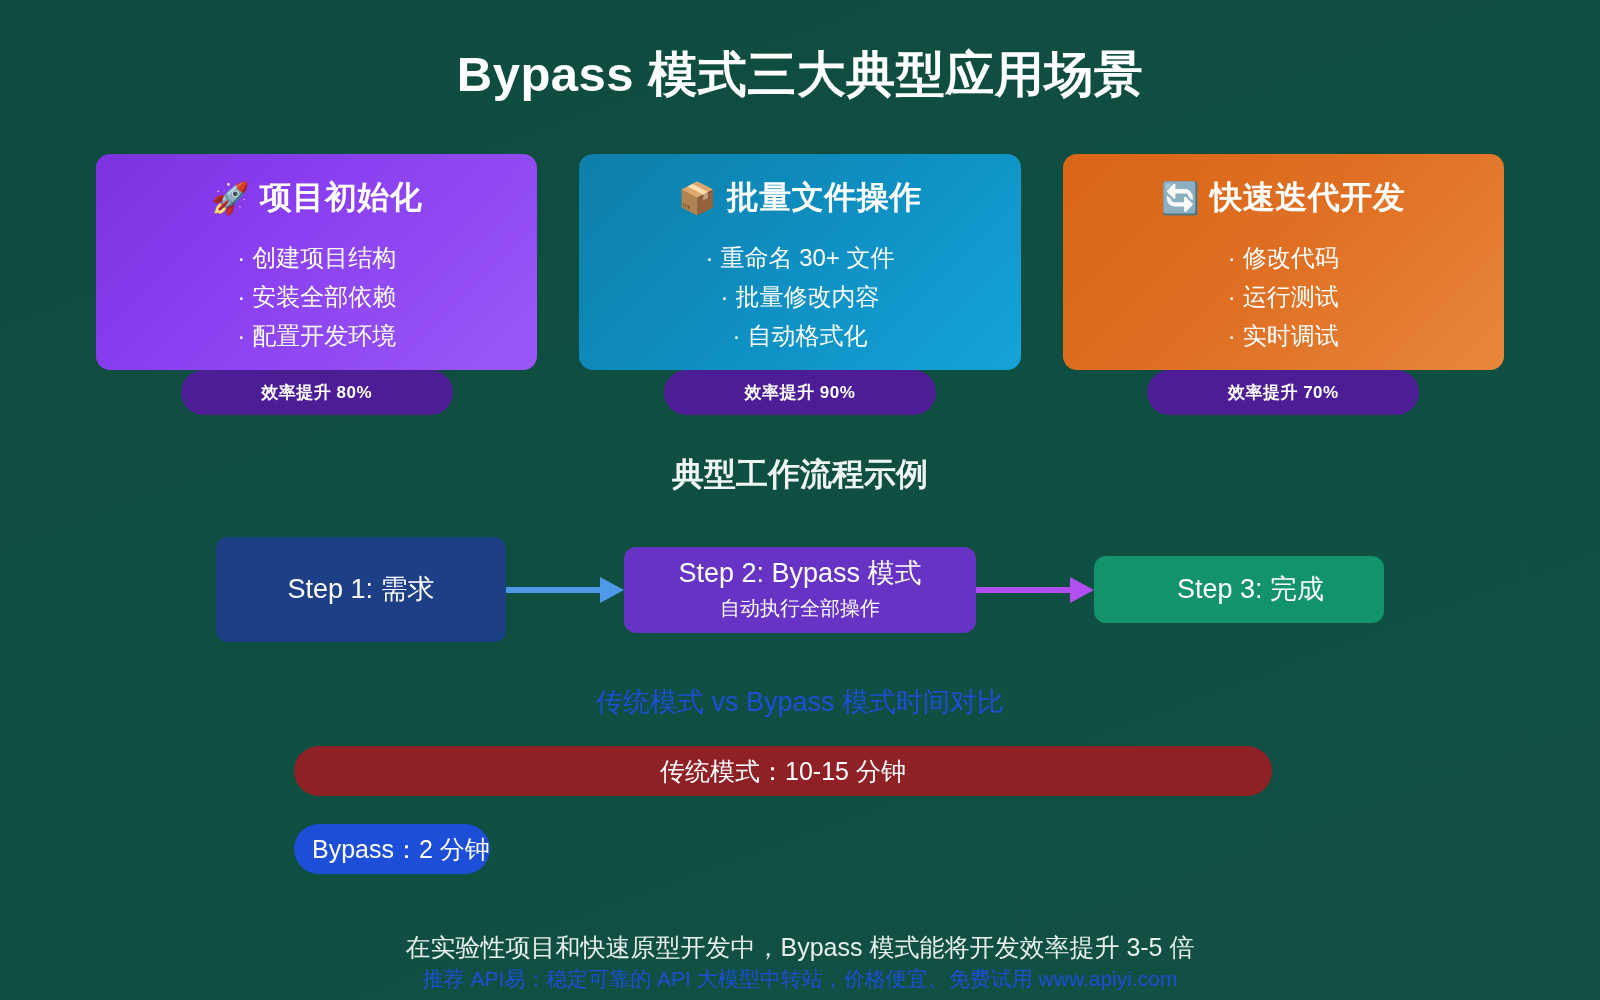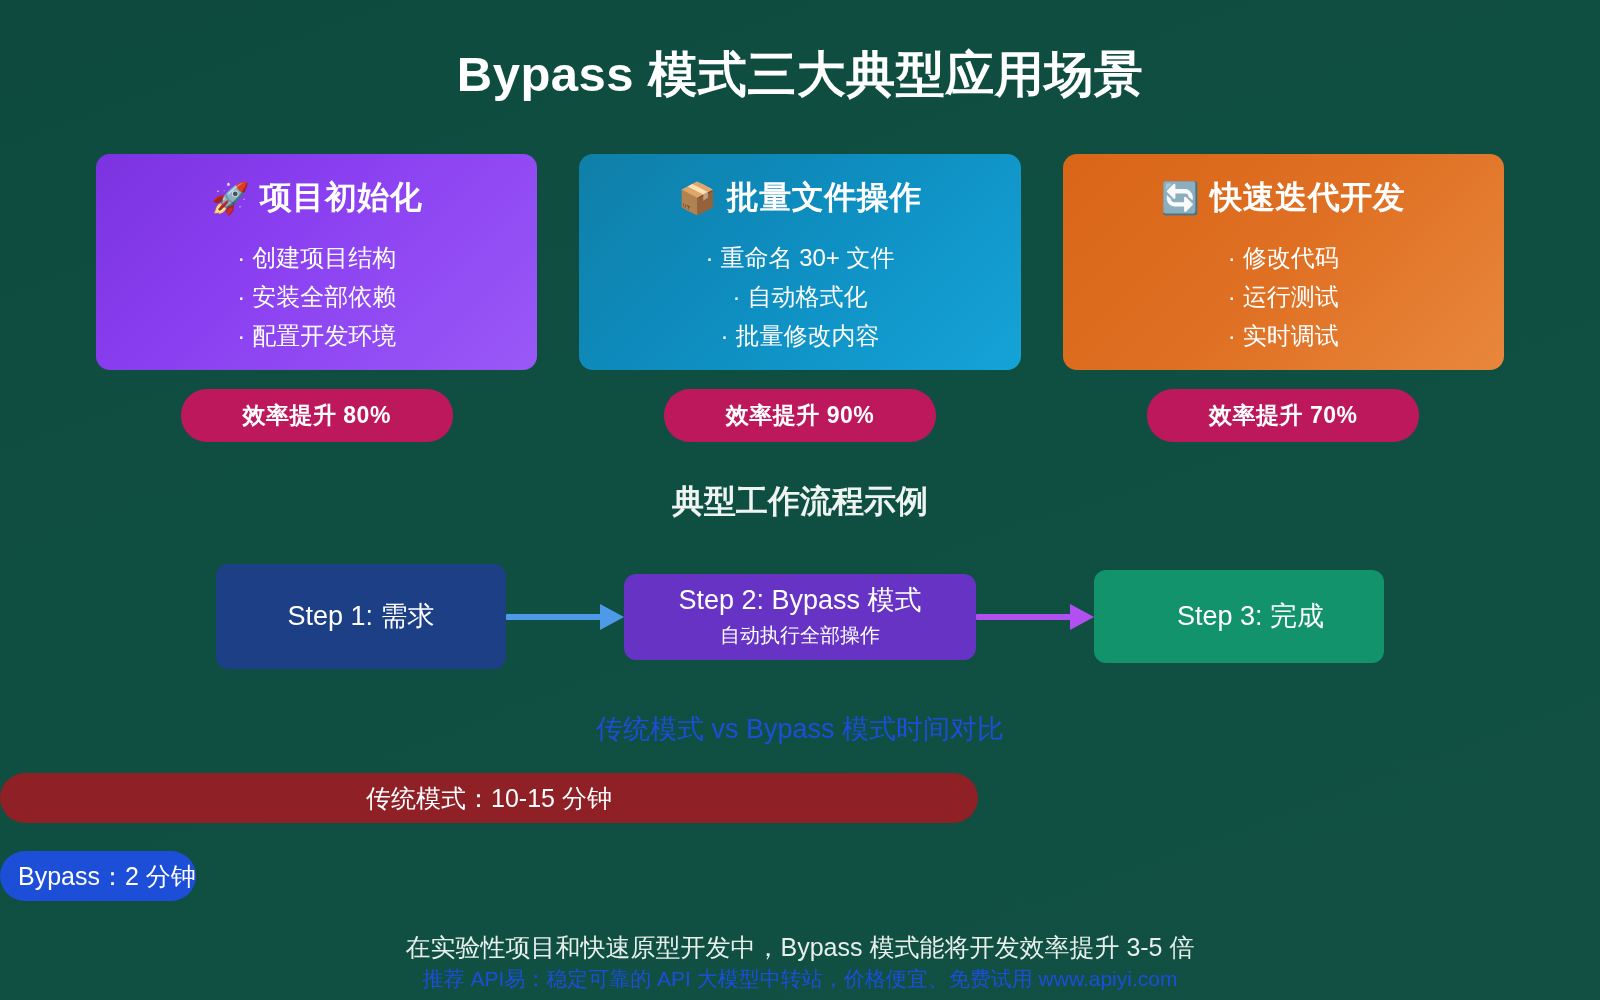--- a/index.html
+++ b/index.html
@@ -93,24 +93,23 @@
   .card-bullets li {
     font-size: 24px;
     line-height: 39px;
     color: #ffffff;
     white-space: nowrap;
   }
 
   .bullet-dot { margin-right: 7px; }
 
   .badge {
-    margin-top: 19px;
-    background: #be185d;
-    color: #ffffff;
-    font-size: 23px;
+    background: #4c1d95;
+    color: #ffffff;
+    font-size: 17px;
     font-weight: bold;
     border-radius: 26px;
     padding: 11px 0;
     width: 272px;
     text-align: center;
     letter-spacing: 0.5px;
   }
 
   
   .section-title {
@@ -142,21 +141,21 @@
     height: 105px;
     background: #1d3f86;
   }
   .flow-2 {
     width: 352px;
     height: 86px;
     background: #6633c4;
   }
   .flow-3 {
     width: 290px;
-    height: 93px;
+    height: 67px;
     background: #12936b;
     padding-left: 23px;
   }
 
   .flow-main {
     font-size: 27px;
     color: #ffffff;
     line-height: 1.15;
   }
   .flow-sub {
@@ -196,20 +195,21 @@
   
   .compare-title {
     text-align: center;
     font-size: 27px;
     color: #1d4ed8;
     margin-top: 42px;
   }
 
   .bars {
     margin-top: 26px;
+    padding-left: 294px;
   }
 
   .bar {
     border-radius: 26px;
     height: 50px;
     display: flex;
     align-items: center;
     justify-content: center;
     font-size: 25px;
     color: #ffffff;
@@ -270,22 +270,22 @@
   </div>
 
   <div class="card-col">
     <div class="card card-blue">
       <div class="card-head">
         <span class="card-emoji">📦</span>
         <span class="card-title">批量文件操作</span>
       </div>
       <ul class="card-bullets">
         <li><span class="bullet-dot">·</span><span>重命名 30+ 文件</span></li>
+        <li><span class="bullet-dot">·</span><span>批量修改内容</span></li>
         <li><span class="bullet-dot">·</span><span>自动格式化</span></li>
-        <li><span class="bullet-dot">·</span><span>批量修改内容</span></li>
       </ul>
     </div>
     <div class="badge">效率提升 90%</div>
   </div>
 
   <div class="card-col">
     <div class="card card-orange">
       <div class="card-head">
         <span class="card-emoji">🔄</span>
         <span class="card-title">快速迭代开发</span>

